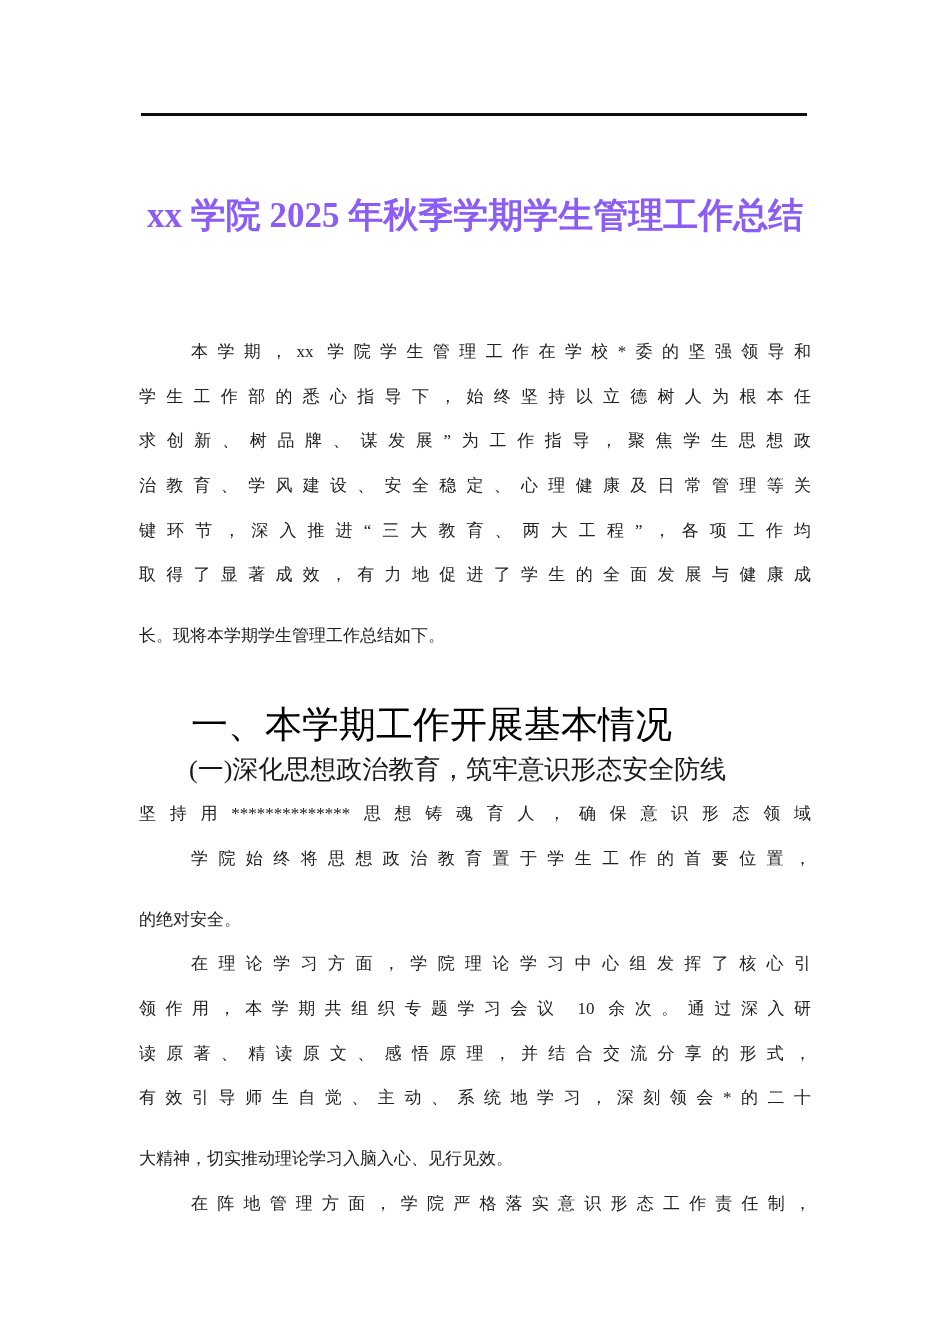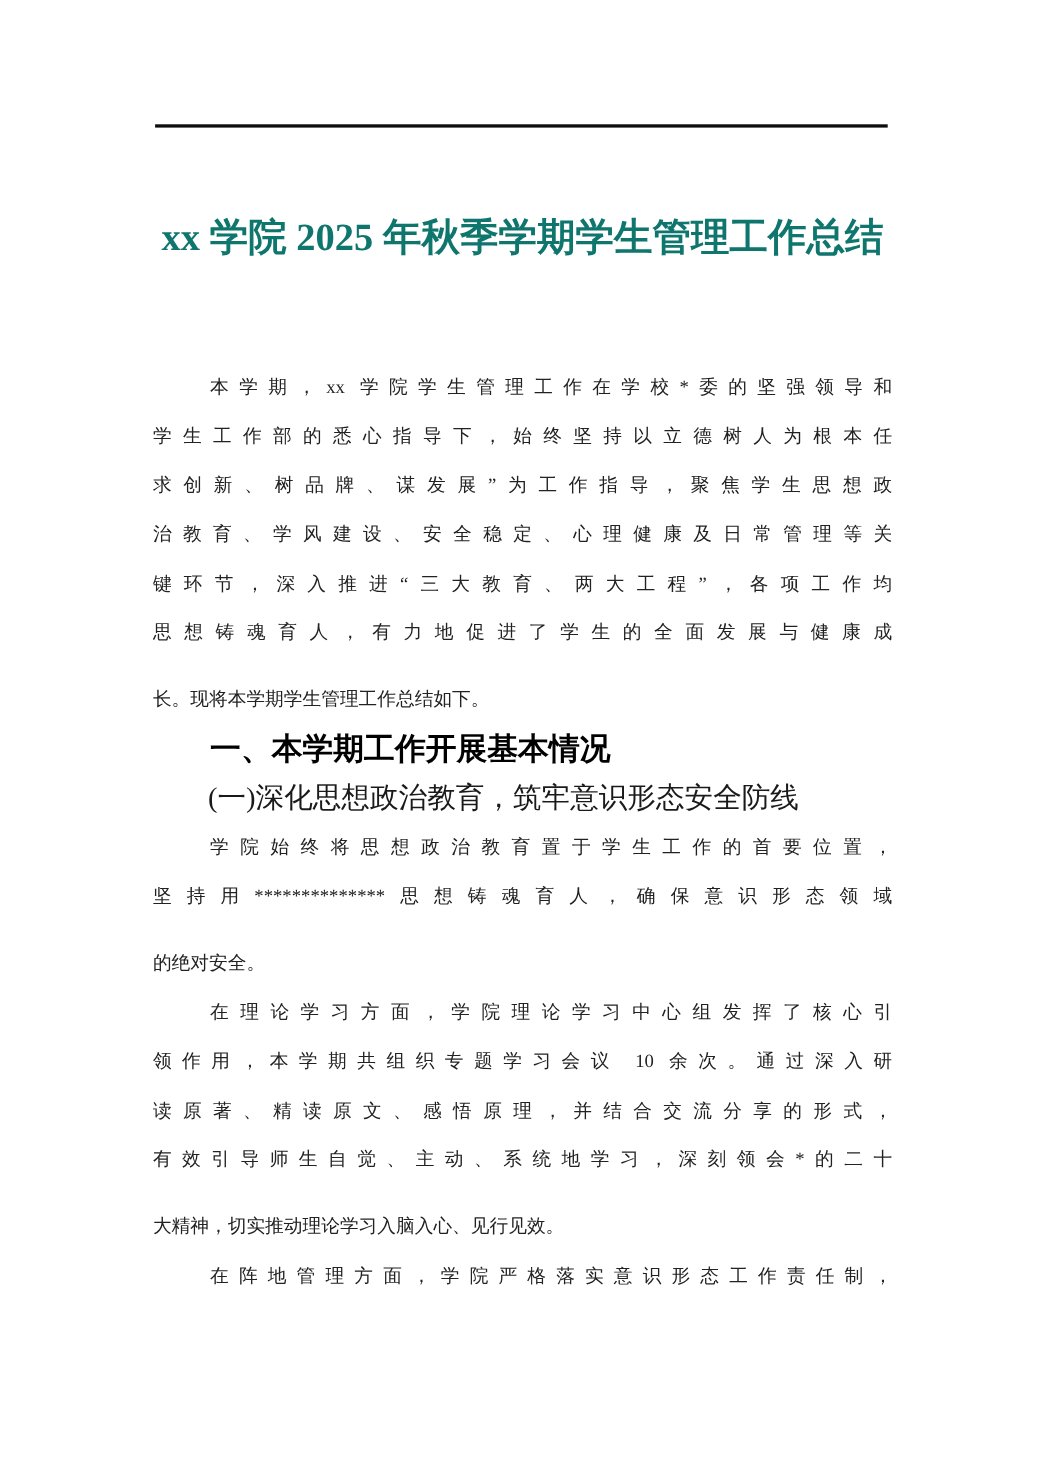--- a/index.html
+++ b/index.html
@@ -27,21 +27,21 @@
     position: absolute;
     left: 0;
     top: 186px;
     width: 950px;
     height: 60px;
     line-height: 60px;
     margin: 0;
     text-align: center;
     font-size: 35px;
     font-weight: 700;
-    color: #0f766e;
+    color: #8b5cf6;
     font-family: "Liberation Serif", serif;
     white-space: nowrap;
   }
   .content {
     position: absolute;
     left: 139px;
     top: 330px;
     width: 672px;
     color: #222222;
   }
@@ -57,26 +57,27 @@
   .line.first {
     text-indent: 52px;
   }
   .line.end {
     text-align: left;
     text-align-last: left;
     margin-top: 16px;
   }
   .line.h1 {
     font-family: "Liberation Sans", sans-serif;
-    font-weight: 700;
-    font-size: 28px;
+    font-weight: 400;
+    font-size: 37px;
     color: #000000;
     text-align: left;
     text-align-last: left;
     text-indent: 52px;
+    margin-top: 44px;
   }
   .line.h2 {
     font-size: 26px;
     color: #1a1a1a;
     text-align: left;
     text-align-last: left;
     text-indent: 50px;
   }
 </style>
 </head>
@@ -88,29 +89,29 @@
 
   <h1 class="doc-title">xx 学院 2025 年秋季学期学生管理工作总结</h1>
 
   <div class="content">
 
     <div class="line first">本学期，xx 学院学生管理工作在学校*委的坚强领导和</div>
     <div class="line">学生工作部的悉心指导下，始终坚持以立德树人为根本任</div>
     <div class="line">求创新、树品牌、谋发展”为工作指导，聚焦学生思想政</div>
     <div class="line">治教育、学风建设、安全稳定、心理健康及日常管理等关</div>
     <div class="line">键环节，深入推进“三大教育、两大工程”，各项工作均</div>
-    <div class="line">思想铸魂育人，有力地促进了学生的全面发展与健康成</div>
+    <div class="line">取得了显著成效，有力地促进了学生的全面发展与健康成</div>
     <div class="line end">长。现将本学期学生管理工作总结如下。</div>
 
     <div class="line h1">一、本学期工作开展基本情况</div>
 
     <div class="line h2">(一)深化思想政治教育，筑牢意识形态安全防线</div>
 
+    <div class="line">坚持用**************思想铸魂育人，确保意识形态领域</div>
     <div class="line first">学院始终将思想政治教育置于学生工作的首要位置，</div>
-    <div class="line">坚持用**************思想铸魂育人，确保意识形态领域</div>
     <div class="line end">的绝对安全。</div>
 
     <div class="line first">在理论学习方面，学院理论学习中心组发挥了核心引</div>
     <div class="line">领作用，本学期共组织专题学习会议 10 余次。通过深入研</div>
     <div class="line">读原著、精读原文、感悟原理，并结合交流分享的形式，</div>
     <div class="line">有效引导师生自觉、主动、系统地学习，深刻领会*的二十</div>
     <div class="line end">大精神，切实推动理论学习入脑入心、见行见效。</div>
 
     <div class="line first">在阵地管理方面，学院严格落实意识形态工作责任制，</div>
 

